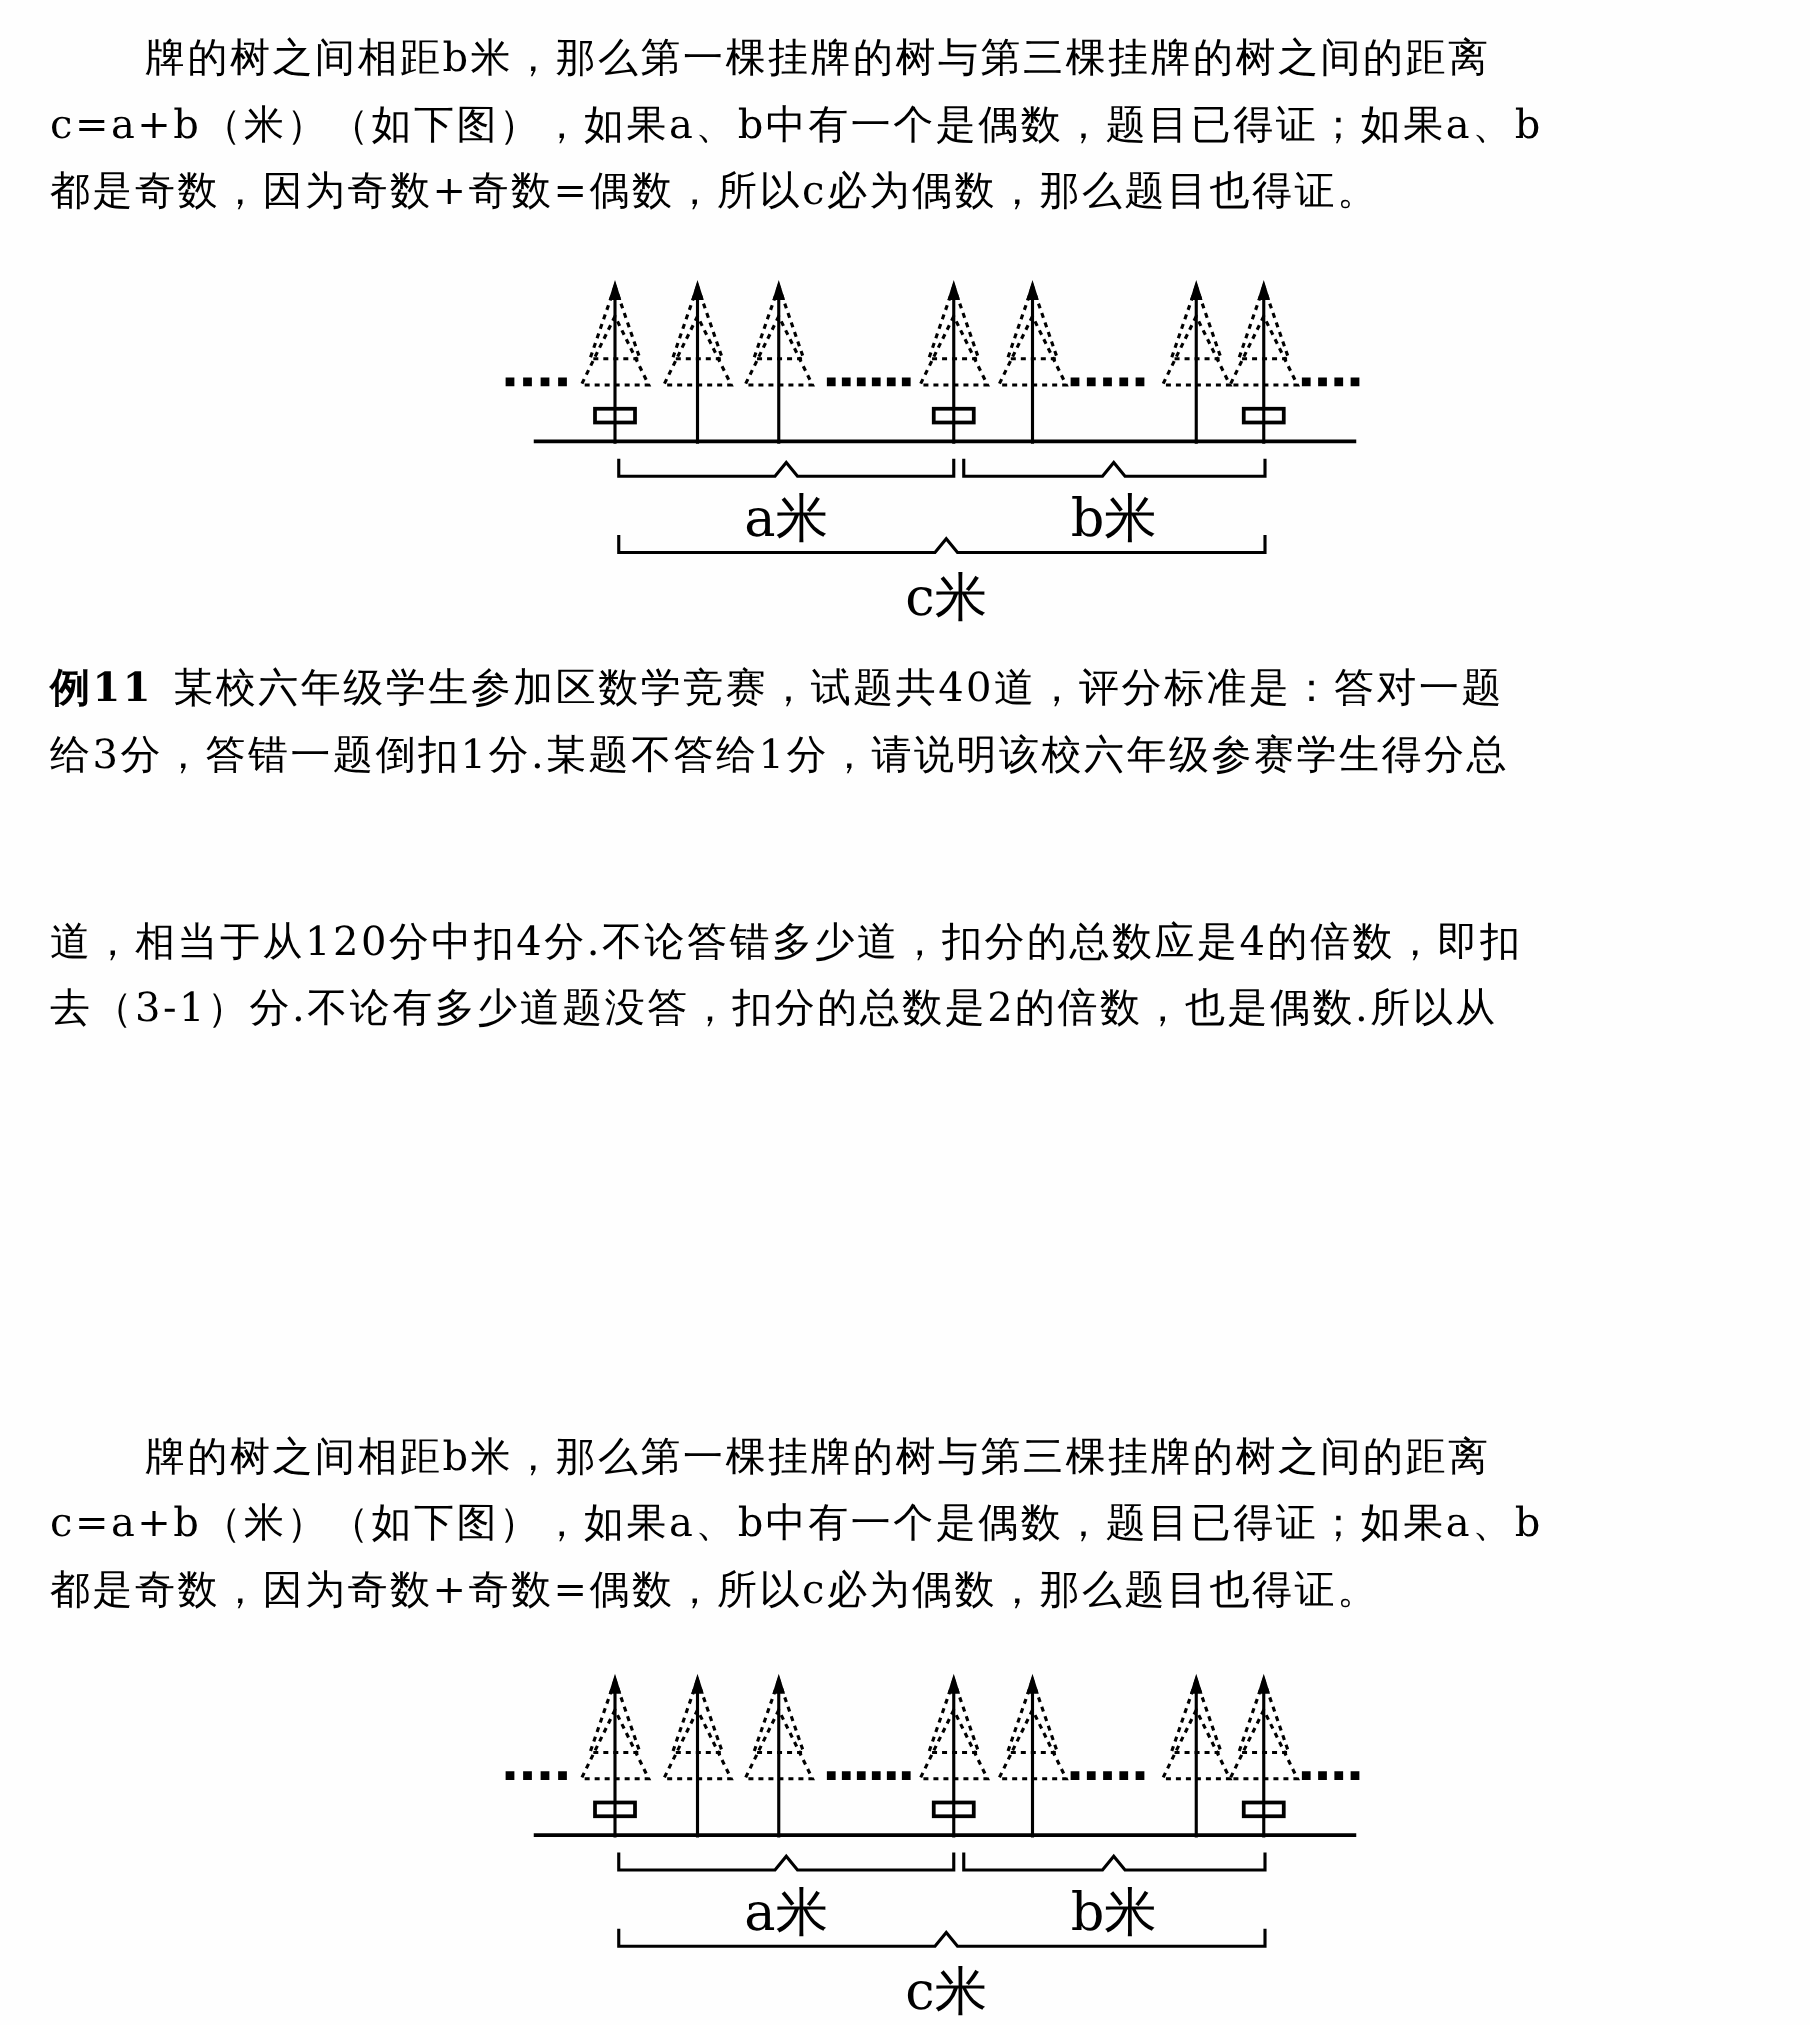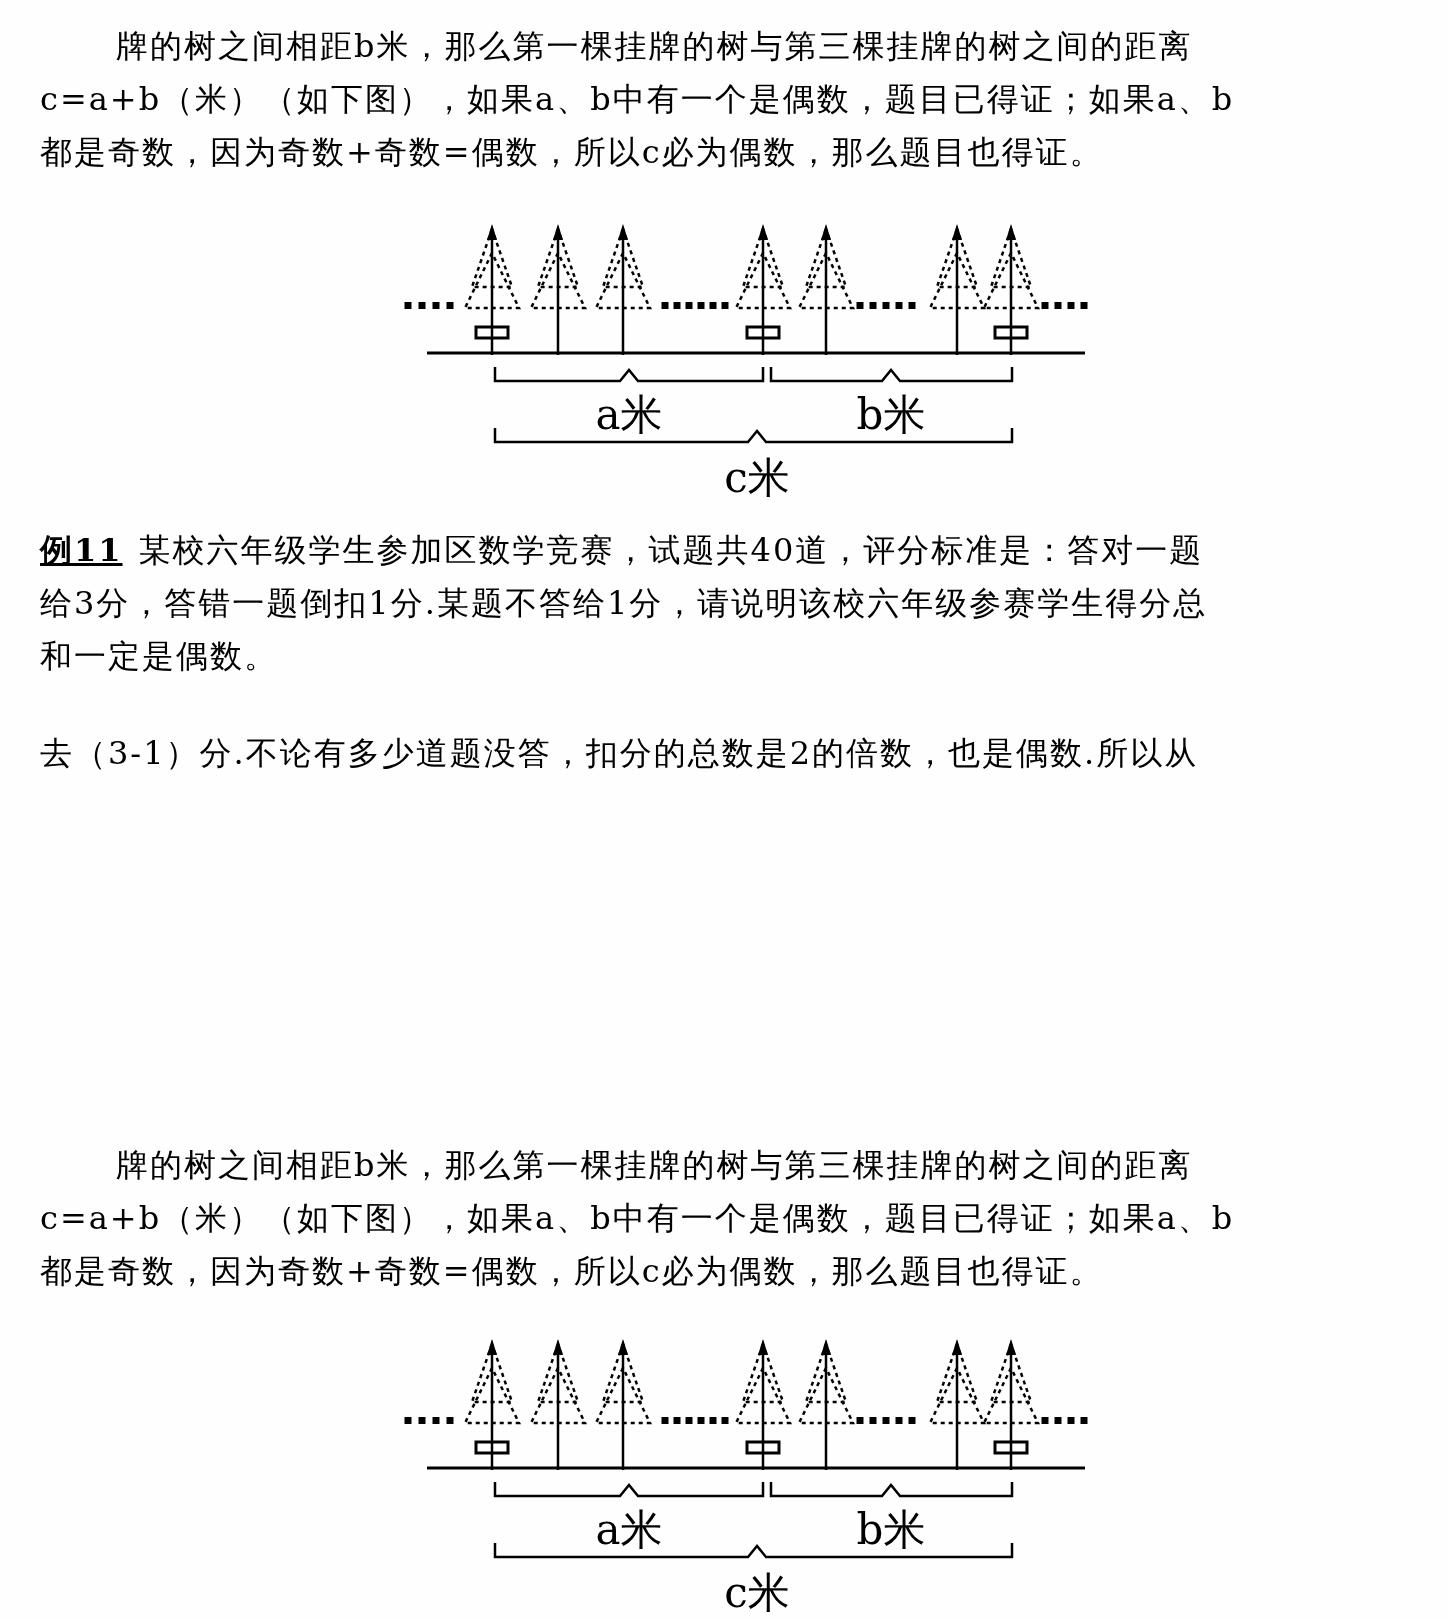--- a/index.html
+++ b/index.html
@@ -11,21 +11,21 @@
     font-family:"DejaVu Serif","Liberation Serif",serif;
     color:#000;
   }
   .para{
     position:absolute;left:40px;width:1378px;
     font-size:32px;line-height:53px;letter-spacing:2px;
     text-align:left;white-space:nowrap;
   }
   .para .line{height:53px;}
   .line.indent{text-indent:76px;}
-  .bold{font-weight:bold;margin-right:16px;text-decoration:underline;}
+  .bold{font-weight:bold;margin-right:16px;}
   svg{position:absolute;left:0;pointer-events:none;}
   svg text{
     font-family:"DejaVu Serif","Liberation Serif",serif;
     font-size:42px;
   }
 </style>
 </head>
 <body>
 
 <div class="canvas">
@@ -114,24 +114,24 @@
       <path d="M 771 367 L 771 381 L 882 381 L 891 370 L 900 381 L 1012 381 L 1012 367" fill="none" stroke="#000000" stroke-width="2.5"></path>
       <path d="M 495 428 L 495 442 L 748 442 L 757 431 L 766 442 L 1012 442 L 1012 428" fill="none" stroke="#000000" stroke-width="2.5"></path>
       <text x="629" y="429" text-anchor="middle" fill="#000000">a米</text>
       <text x="891" y="429" text-anchor="middle" fill="#000000">b米</text>
       <text x="757" y="492" text-anchor="middle" fill="#000000">c米</text>
     </svg>
 
   <div class="para" style="top:524px">
     <div class="line"><span class="bold">例11</span><span>某校六年级学生参加区数学竞赛，试题共40道，评分标准是：答对一题</span></div>
     <div class="line">给3分，答错一题倒扣1分.某题不答给1分，请说明该校六年级参赛学生得分总</div>
-    <div class="line">和一定是偶数。</div>
   </div>
 
   <div class="para" style="top:727px">
+    <div class="line">道，相当于从120分中扣4分.不论答错多少道，扣分的总数应是4的倍数，即扣</div>
     <div class="line">去（3-1）分.不论有多少道题没答，扣分的总数是2的倍数，也是偶数.所以从</div>
   </div>
 
   <div class="para" style="top:1139px">
     <div class="line indent">牌的树之间相距b米，那么第一棵挂牌的树与第三棵挂牌的树之间的距离</div>
     <div class="line">c=a+b（米）（如下图），如果a、b中有一个是偶数，题目已得证；如果a、b</div>
     <div class="line">都是奇数，因为奇数+奇数=偶数，所以c必为偶数，那么题目也得证。</div>
   </div>
 
   <svg style="top:1115px" width="1448" height="505" viewBox="0 0 1448 505">

